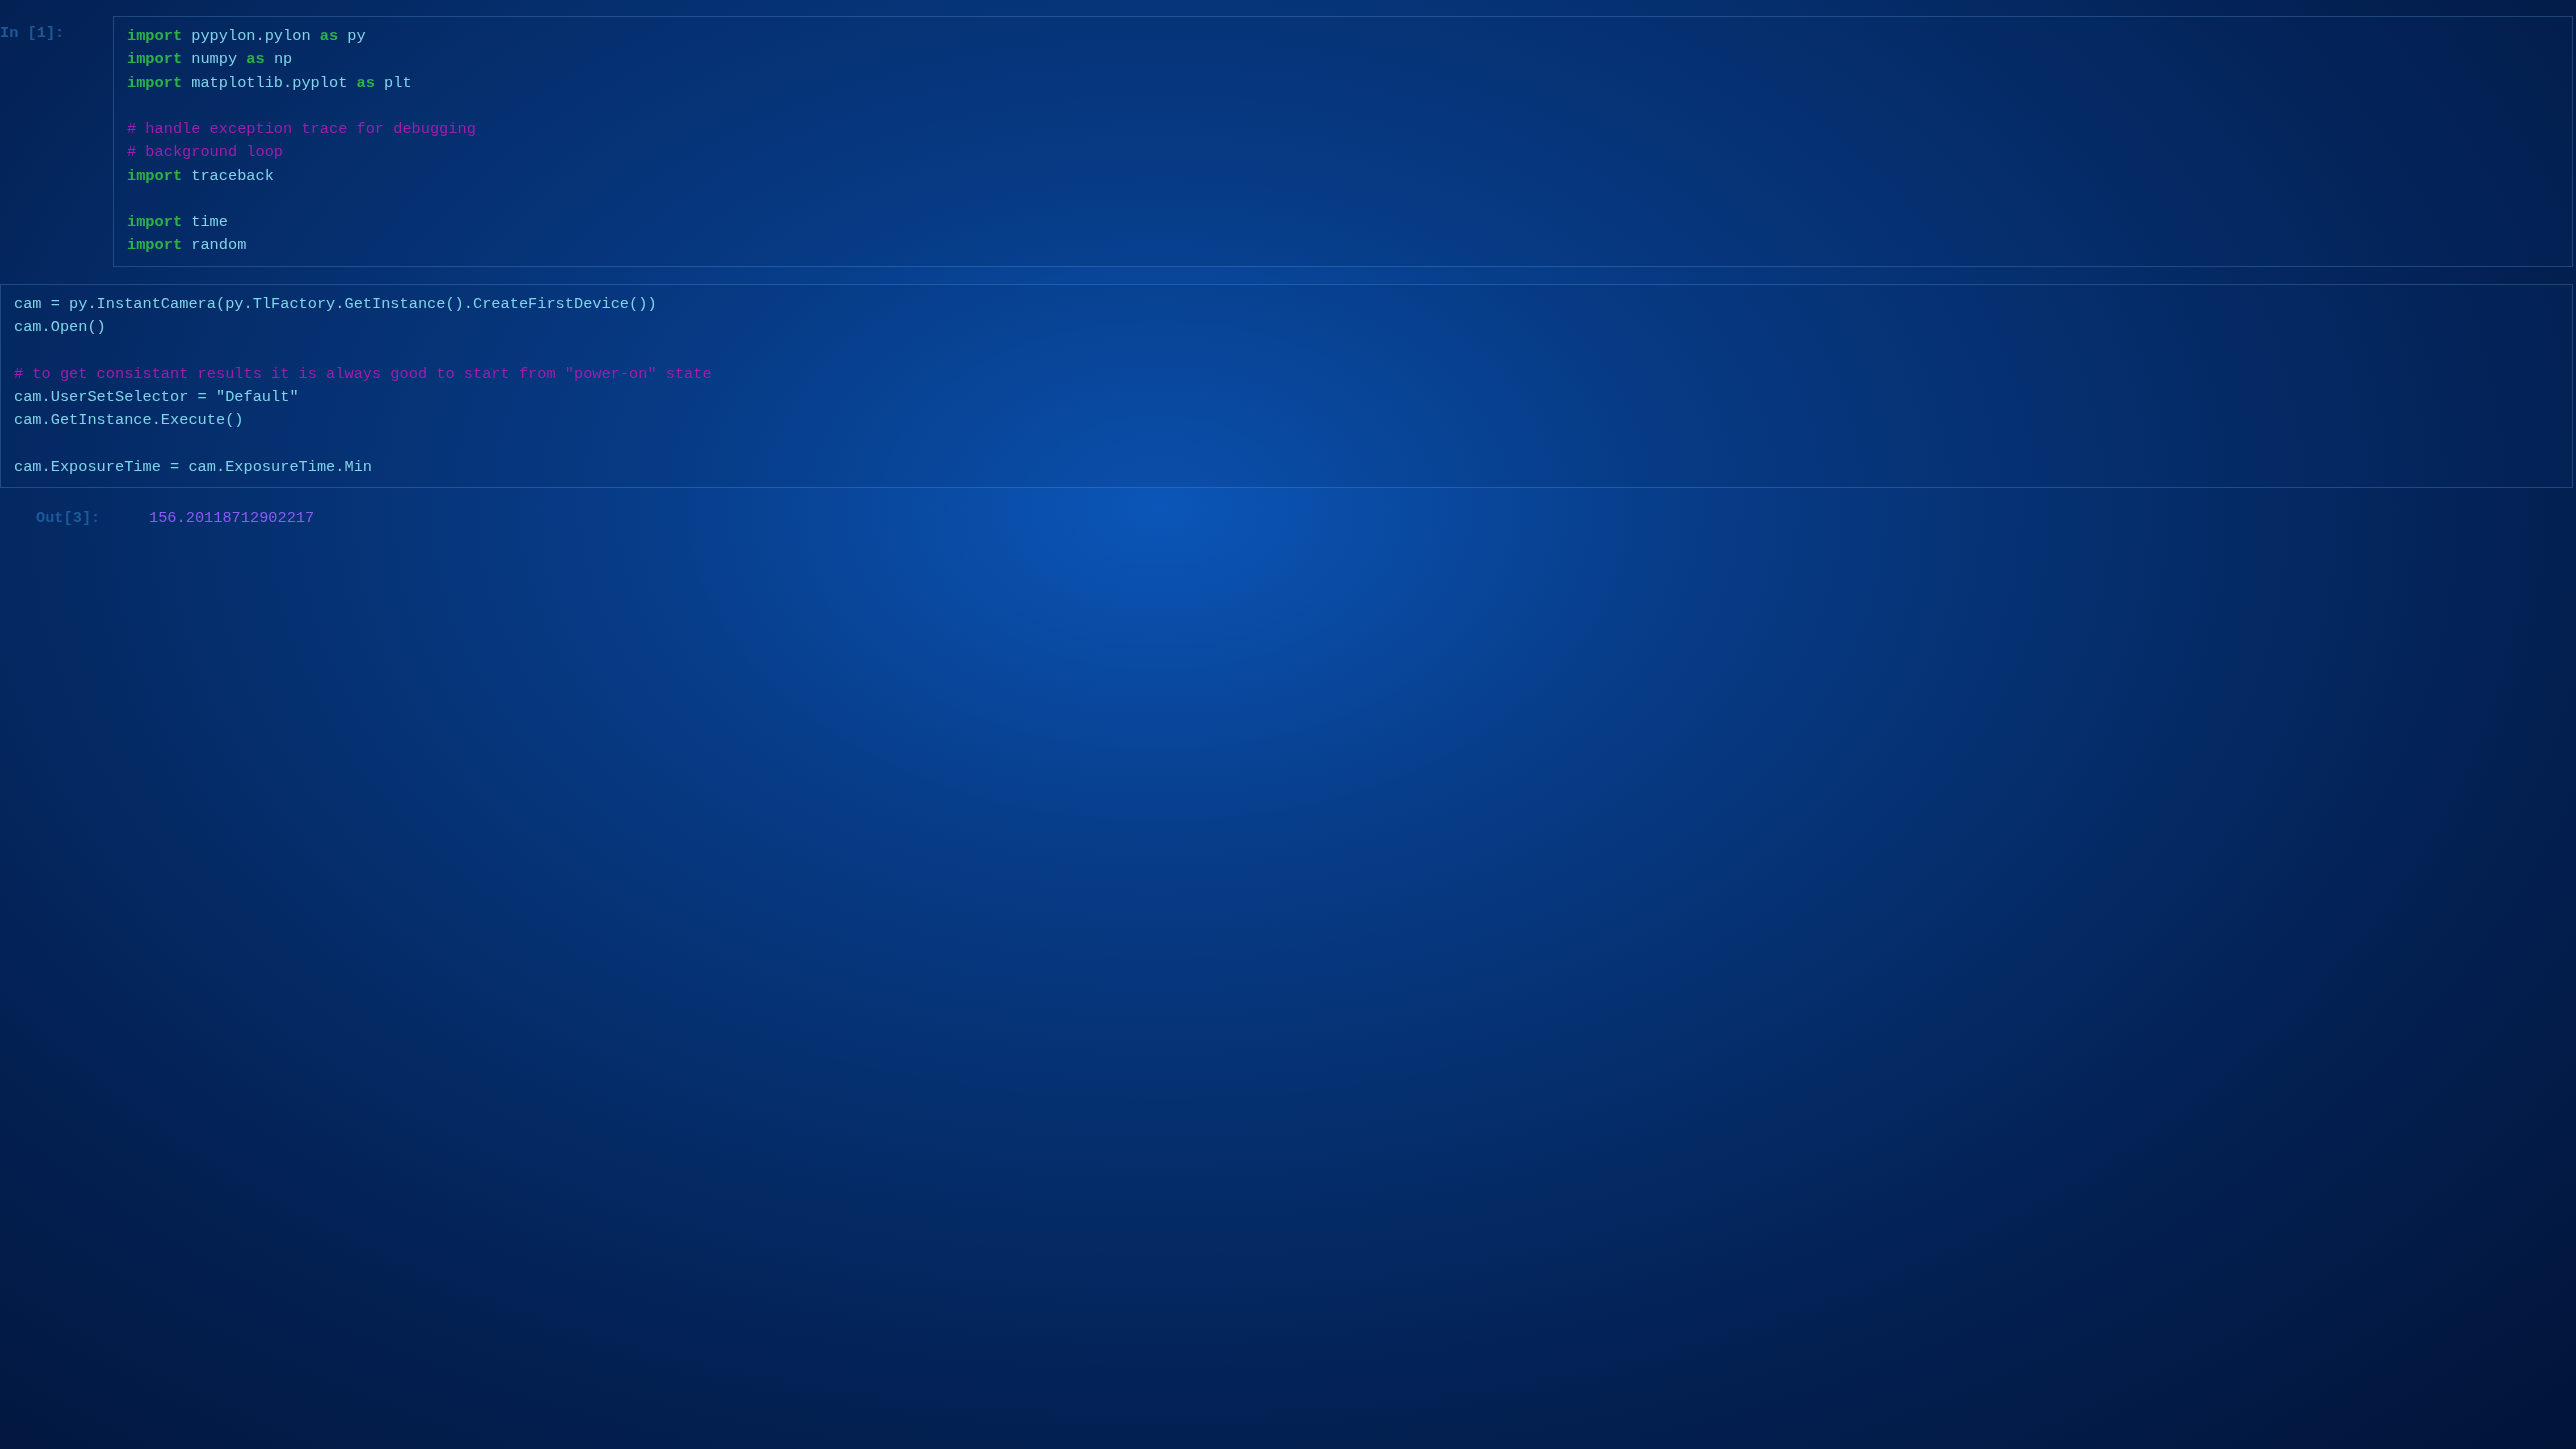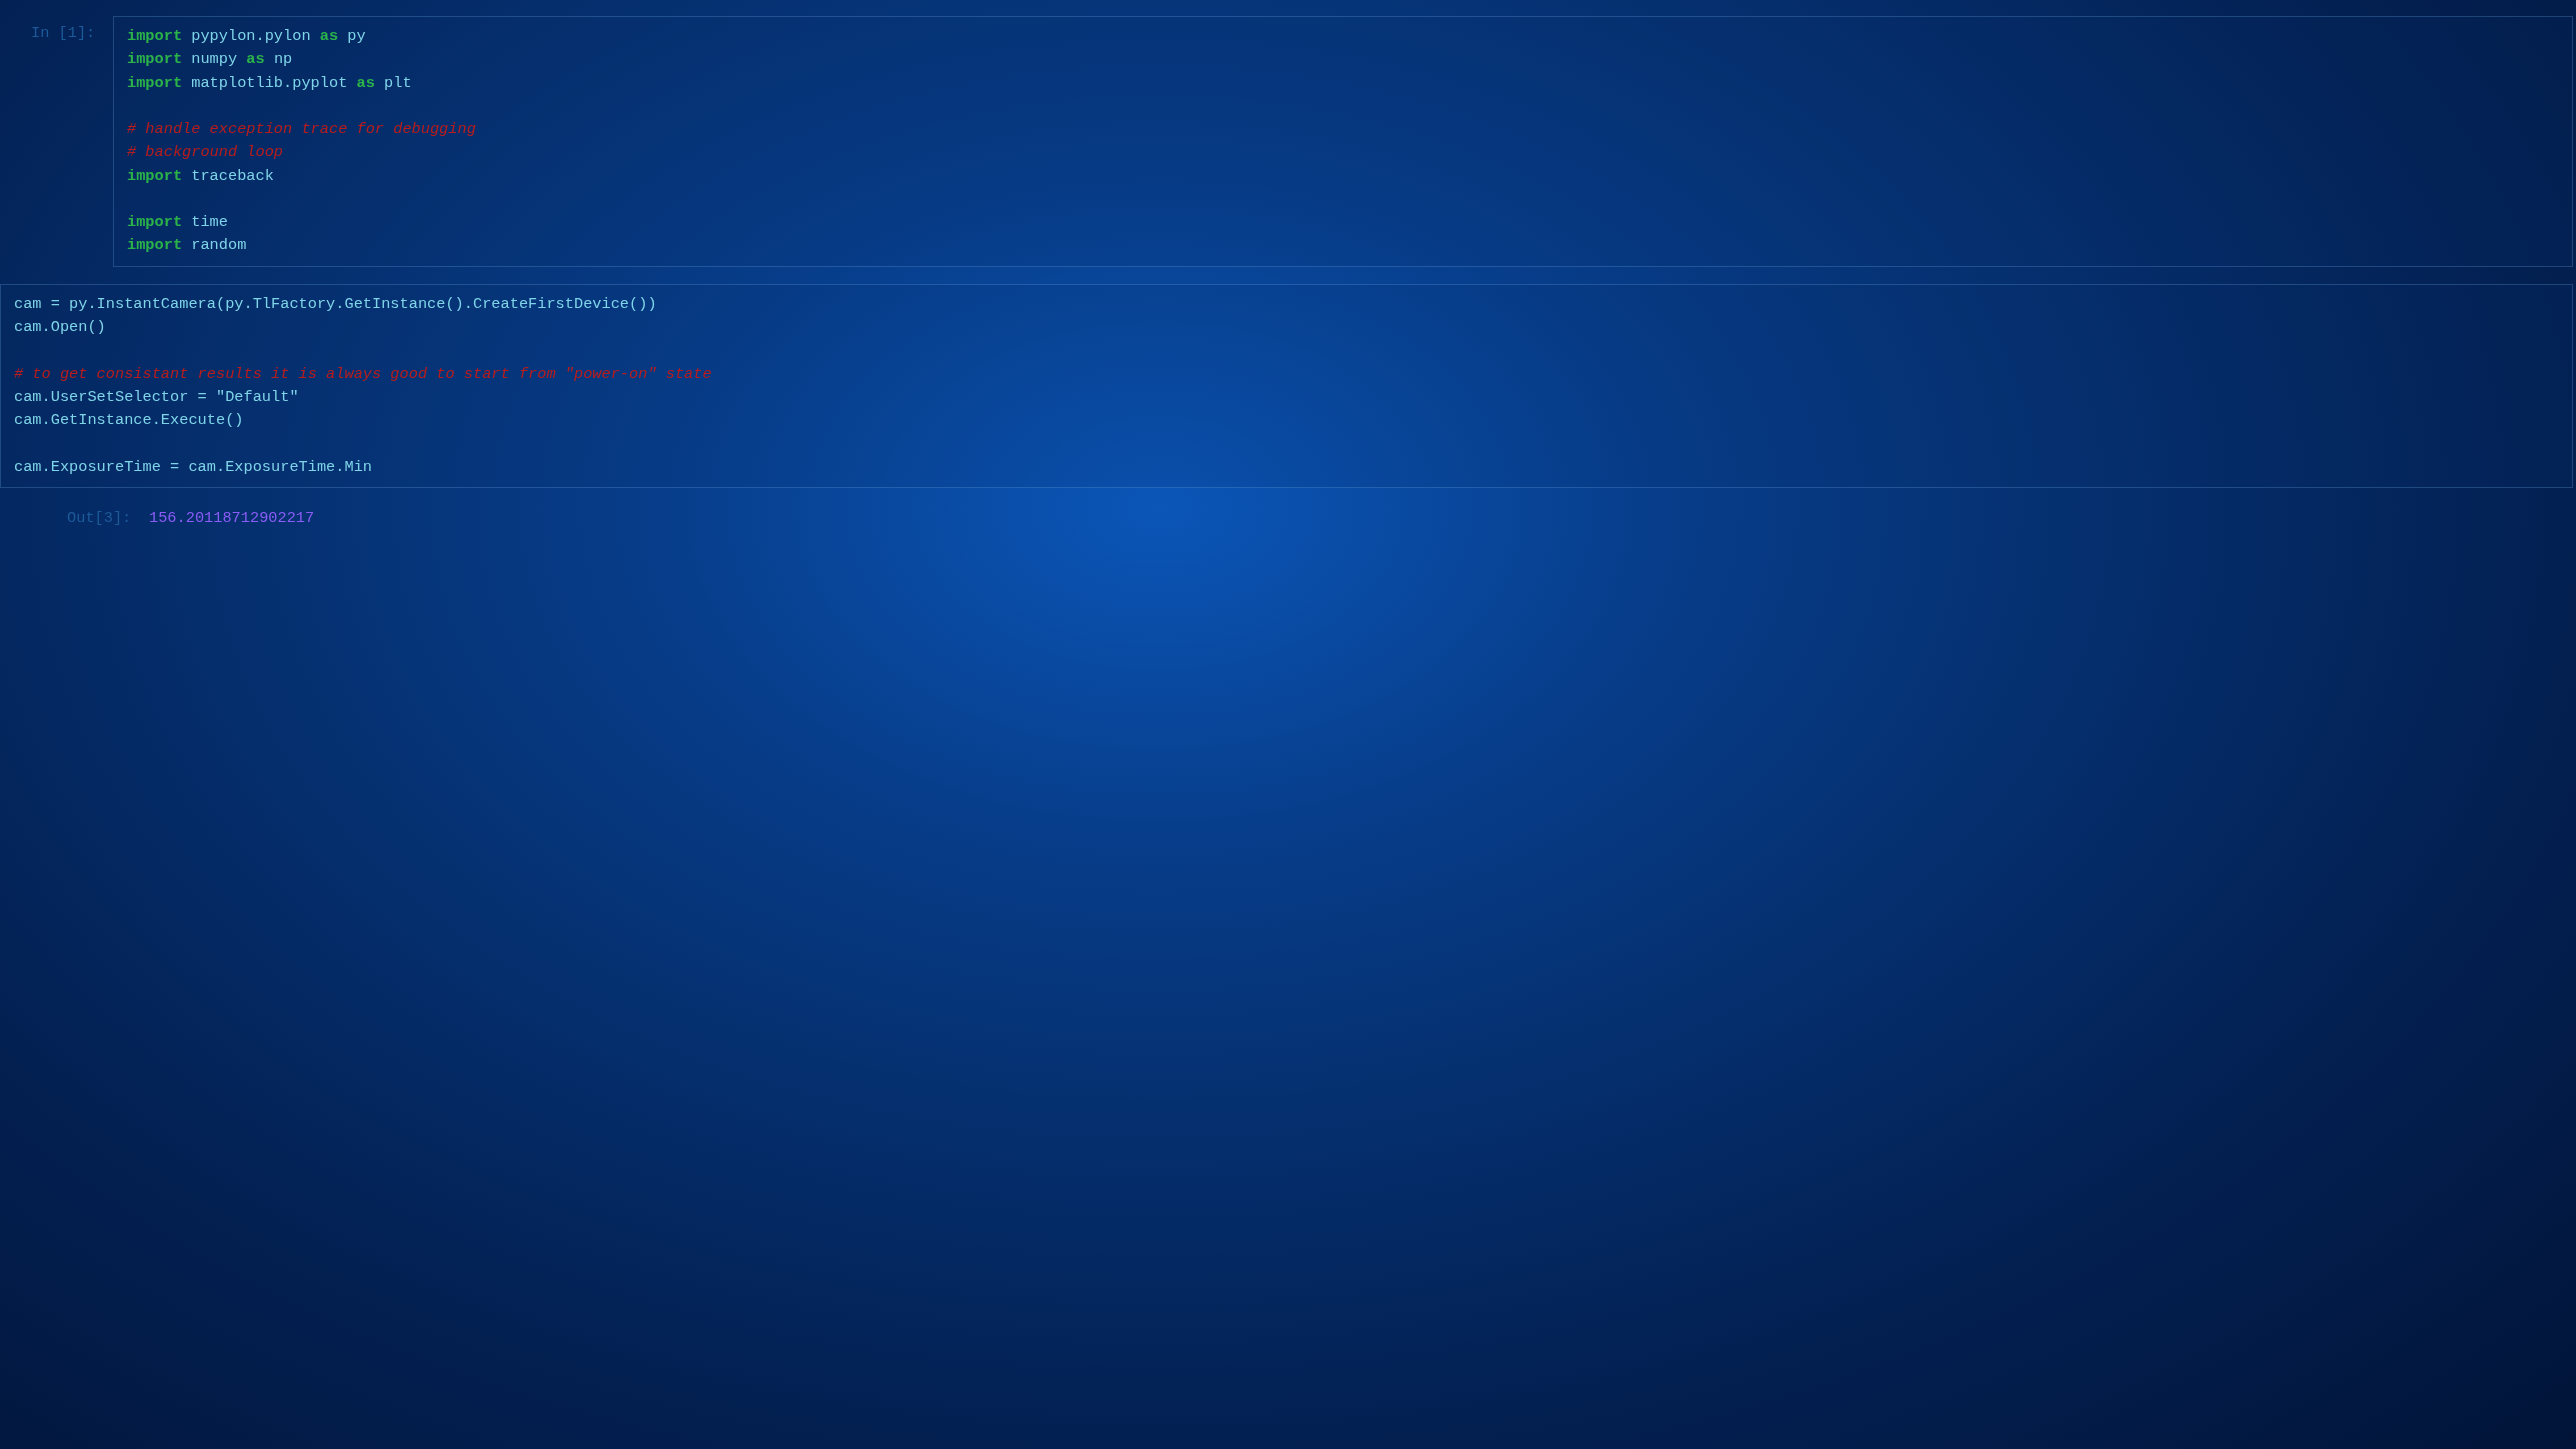--- a/index.html
+++ b/index.html
@@ -11,24 +11,24 @@
     padding: 16px 0;
     overflow-x: hidden;
   }
   .cell-wrap {
     display: flex;
     margin-bottom: 17.7px;
   }
   .prompt {
     width: 113px;
     flex-shrink: 0;
-    text-align: right;
     padding-right: 17.7px;
     padding-top: 8px;
     font-family: Consolas, Monaco, 'Courier New', monospace;
+    font-weight: bold;
   }
   .prompt.in {
     color: #1d5a99;
   }
   .prompt.out {
     color: #1d5a99;
     margin-left: 36px;
   }
   .code-box {
     flex: 1;
@@ -46,21 +46,21 @@
   }
   .output-wrap .prompt {
     padding-top: 3.2px;
   }
   pre {
     font-family: Consolas, Monaco, 'Courier New', monospace;
     white-space: pre;
     color: #7fd4e8;
   }
   .kw { color: #2bb34a; font-weight: bold; }
-  .cm { color: #b91c1c; font-style: italic; }
+  .cm { color: #a21caf; }
   .plain { color: #7fd4e8; }
   .str { color: #7fd4e8; }
 </style>
 </head>
 <body>
 
 <div id="notebook">
     <div class="cell-wrap">
       <div class="prompt in">In [1]:</div>
       <div class="code-box">

